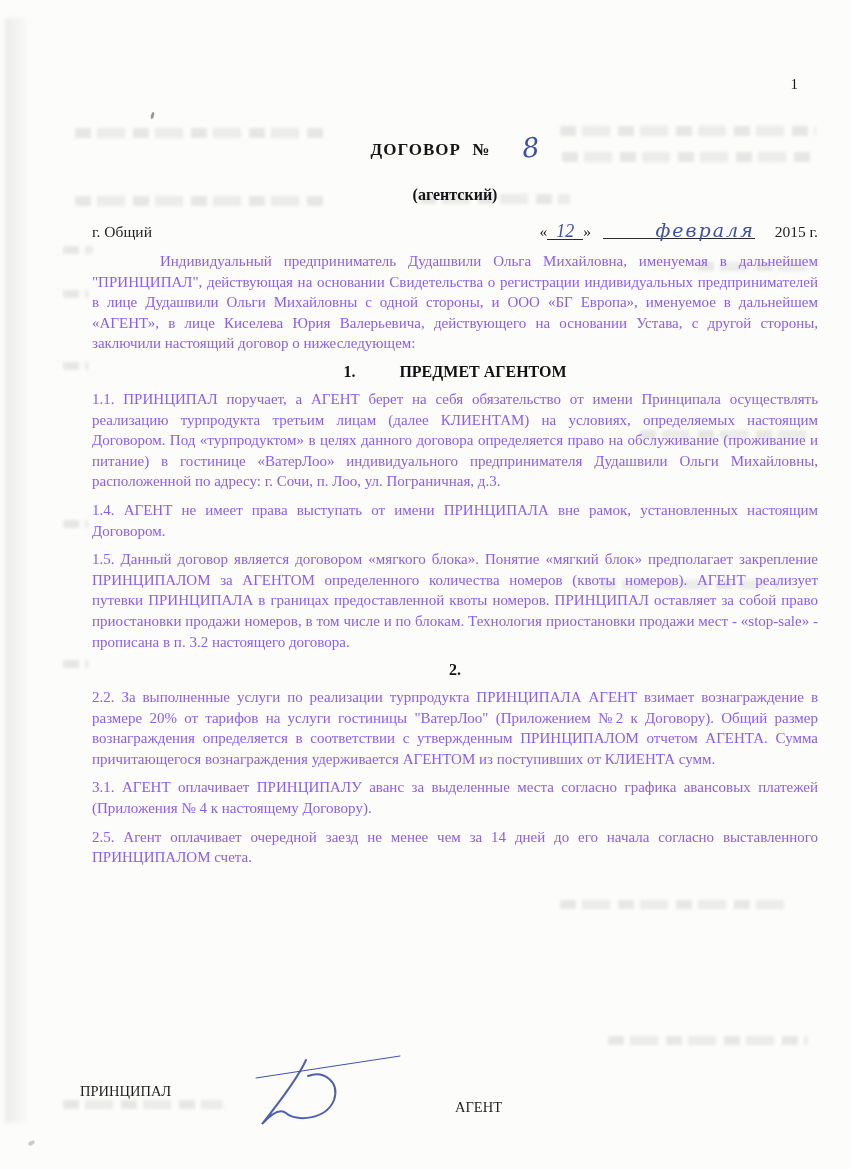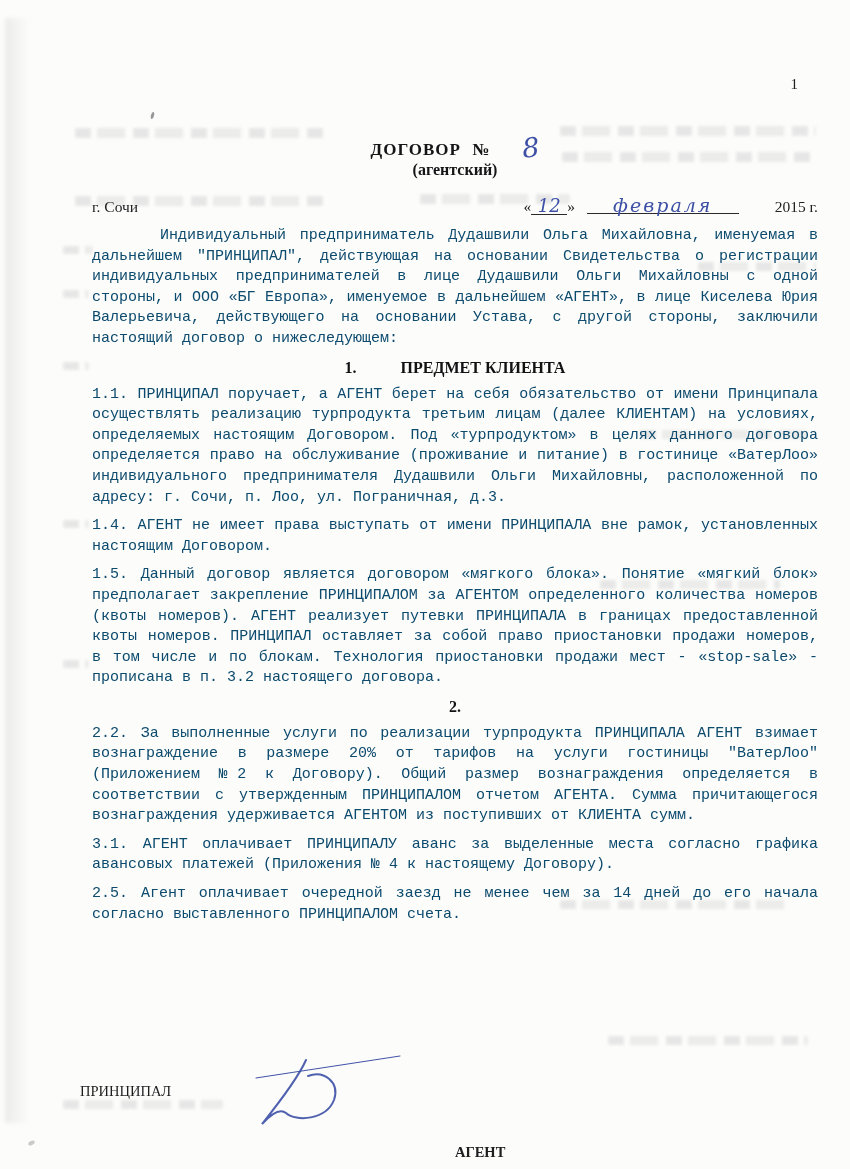--- a/index.html
+++ b/index.html
@@ -23,48 +23,48 @@
     font-weight:700; font-size:17px; letter-spacing:1px; color:#151518;
     word-spacing:6px;
   }
   .hand{
     color:#3d50a6; font-family:"DejaVu Serif", serif; font-style:italic;
   }
   .title-num{
     display:inline-block; margin-left:32px; font-size:27px; font-weight:400;
     transform:rotate(-5deg) translateY(2px); letter-spacing:0;
   }
-  .subtitle{ text-align:center; font-weight:700; font-size:16px; color:#151518;}
+  .subtitle{ text-align:center; font-weight:700; font-size:16px; margin-top:25px; color:#151518;}
   .city-date{
     display:flex; justify-content:space-between; align-items:flex-end;
     margin-top:18px; font-size:15.5px;
   }
   .date-line{ white-space:nowrap; }
   .date-day{
     display:inline-block; width:36px; text-align:center;
-    border-bottom:1.2px solid #2a2a2e; font-size:18px; line-height:16px;
+    border-bottom:1.2px solid #2a2a2e; font-size:18px; line-height:16px;font-family:Liberation Serif, serif;
   }
   .date-month{
-    display:inline-block; width:152px; text-align:center;
+    display:inline-block; width:152px; text-align:right;
     border-bottom:1.2px solid #2a2a2e; font-size:19px; line-height:16px;
     margin-left:8px; letter-spacing:2px;
   }
-  .year{ margin-left:32px; }
+  .year{ margin-left:16px; }
   p.para{
     margin:8px 0 0; text-align:justify; line-height:20.6px;
-    font-size:15px; color:#0c4a6e;font-family:Liberation Mono, monospace;
+    font-size:15px; color:#8b5cf6;
   }
   p.intro{ text-indent:68px; margin-top:10px; }
   .sec-head{
     display:flex; justify-content:center; gap:44px;
     font-weight:700; font-size:16px; margin-top:9px; color:#121215;
   }
   .footer-label{ position:absolute; font-size:14.5px; color:#1e1e21; }
   .footer-principal{ left:80px; top:1083px; }
-  .footer-agent{ left:455px; top:1144px;font-weight:bold; }
+  .footer-agent{ left:455px; top:1099px; }
   .signature{ position:absolute; left:222px; top:1036px; pointer-events:none; }
   .ghost{
     position:absolute; height:10px; border-radius:2px;
     filter:blur(1.4px); opacity:.5; pointer-events:none;
     background:repeating-linear-gradient(90deg,
       rgba(128,128,136,.34) 0 16px, rgba(128,128,136,0) 16px 22px,
       rgba(128,128,136,.27) 22px 50px, rgba(128,128,136,0) 50px 58px);
   }
   .speck{ position:absolute; background:rgba(70,70,75,.55); border-radius:50%; pointer-events:none; }
 </style>
@@ -99,33 +99,33 @@
 
   <div class="content">
 
     <div class="title-row">
       <span>ДОГОВОР №</span><span class="title-num hand">8</span>
     </div>
 
     <div class="subtitle">(агентский)</div>
 
     <div class="city-date">
-      <span>г. Сочи</span>
+      <span>г. Общий</span>
       <span class="date-line">
         <span>«</span><span class="date-day hand">12</span><span>»</span>
         <span class="date-month hand">февраля</span>
         <span class="year">2015 г.</span>
       </span>
     </div>
 
     <p class="para intro">Индивидуальный предприниматель Дудашвили Ольга Михайловна, именуемая в дальнейшем "ПРИНЦИПАЛ", действующая на основании Свидетельства о регистрации индивидуальных предпринимателей в лице Дудашвили Ольги Михайловны с одной стороны, и ООО «БГ Европа», именуемое в дальнейшем «АГЕНТ», в лице Киселева Юрия Валерьевича, действующего на основании Устава, с другой стороны, заключили настоящий договор о нижеследующем:</p>
 
     <div class="sec-head">
       <span>1.</span>
-      <span>ПРЕДМЕТ КЛИЕНТА</span>
+      <span>ПРЕДМЕТ АГЕНТОМ</span>
     </div>
     <p class="para">1.1. ПРИНЦИПАЛ поручает, а АГЕНТ берет на себя обязательство от имени Принципала осуществлять реализацию турпродукта третьим лицам (далее КЛИЕНТАМ) на условиях, определяемых настоящим Договором. Под «турпродуктом» в целях данного договора определяется право на обслуживание (проживание и питание) в гостинице «ВатерЛоо» индивидуального предпринимателя Дудашвили Ольги Михайловны, расположенной по адресу: г. Сочи, п. Лоо, ул. Пограничная, д.3.</p>
     <p class="para">1.4. АГЕНТ не имеет права выступать от имени ПРИНЦИПАЛА вне рамок, установленных настоящим Договором.</p>
     <p class="para">1.5. Данный договор является договором «мягкого блока». Понятие «мягкий блок» предполагает закрепление ПРИНЦИПАЛОМ за АГЕНТОМ определенного количества номеров (квоты номеров). АГЕНТ реализует путевки ПРИНЦИПАЛА в границах предоставленной квоты номеров. ПРИНЦИПАЛ оставляет за собой право приостановки продажи номеров, в том числе и по блокам. Технология приостановки продажи мест - «stop-sale» - прописана в п. 3.2 настоящего договора.</p>
 
     <div class="sec-head">
       <span>2.</span>
     </div>
     <p class="para">2.2. За выполненные услуги по реализации турпродукта ПРИНЦИПАЛА АГЕНТ взимает вознаграждение в размере 20% от тарифов на услуги гостиницы "ВатерЛоо" (Приложением №2 к Договору). Общий размер вознаграждения определяется в соответствии с утвержденным ПРИНЦИПАЛОМ отчетом АГЕНТА. Сумма причитающегося вознаграждения удерживается АГЕНТОМ из поступивших от КЛИЕНТА сумм.</p>
     <p class="para">3.1. АГЕНТ оплачивает ПРИНЦИПАЛУ аванс за выделенные места согласно графика авансовых платежей (Приложения № 4 к настоящему Договору).</p>

